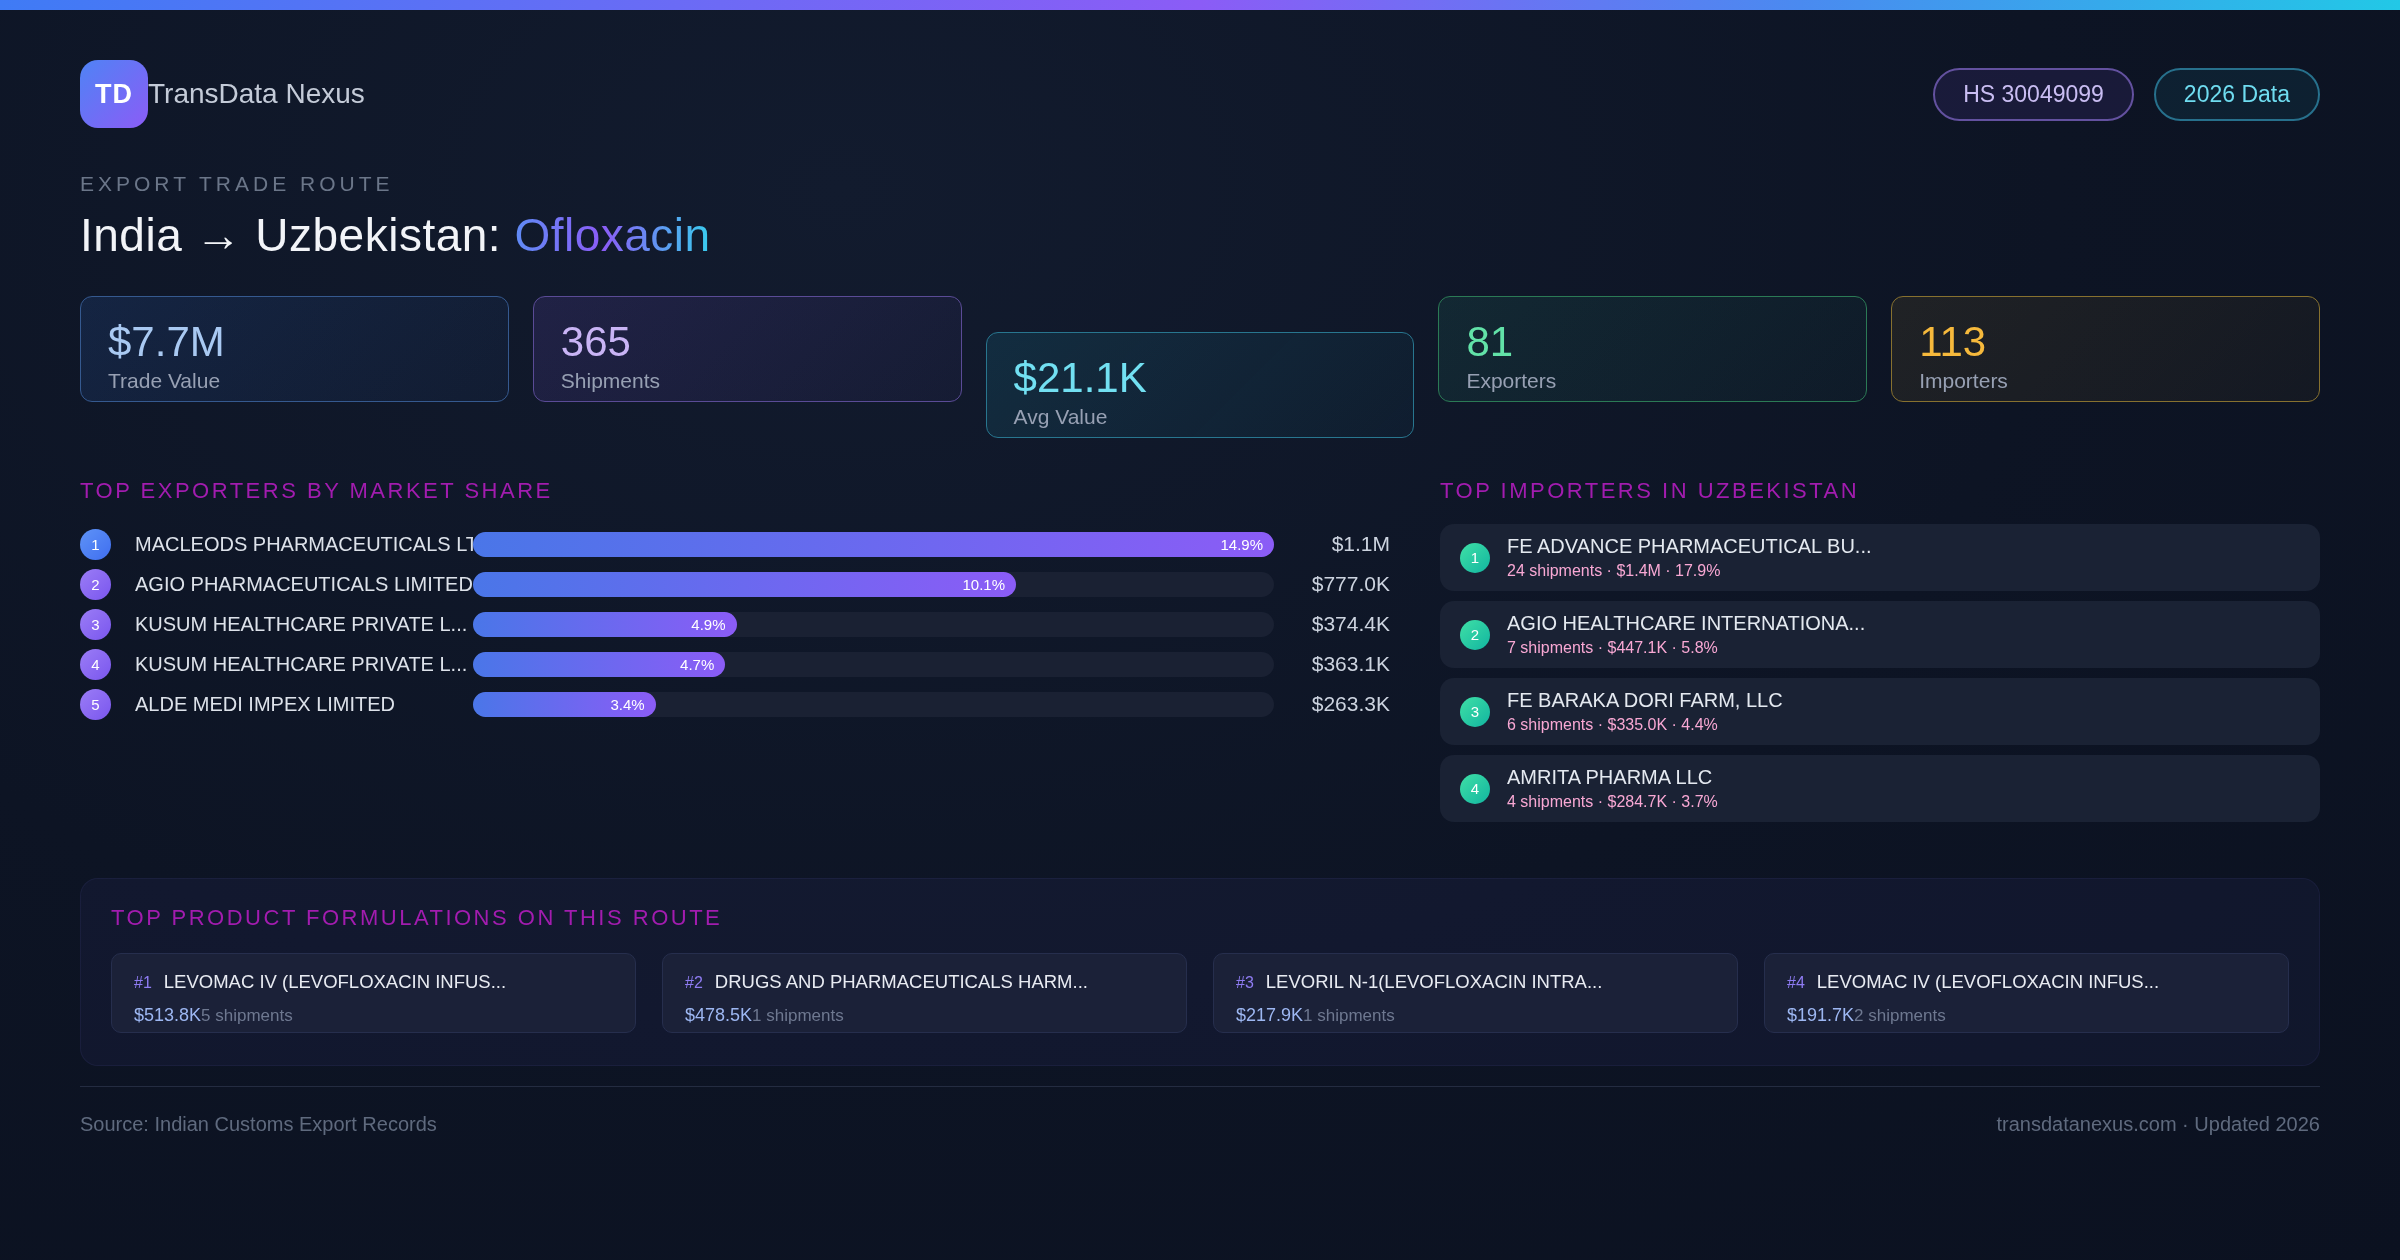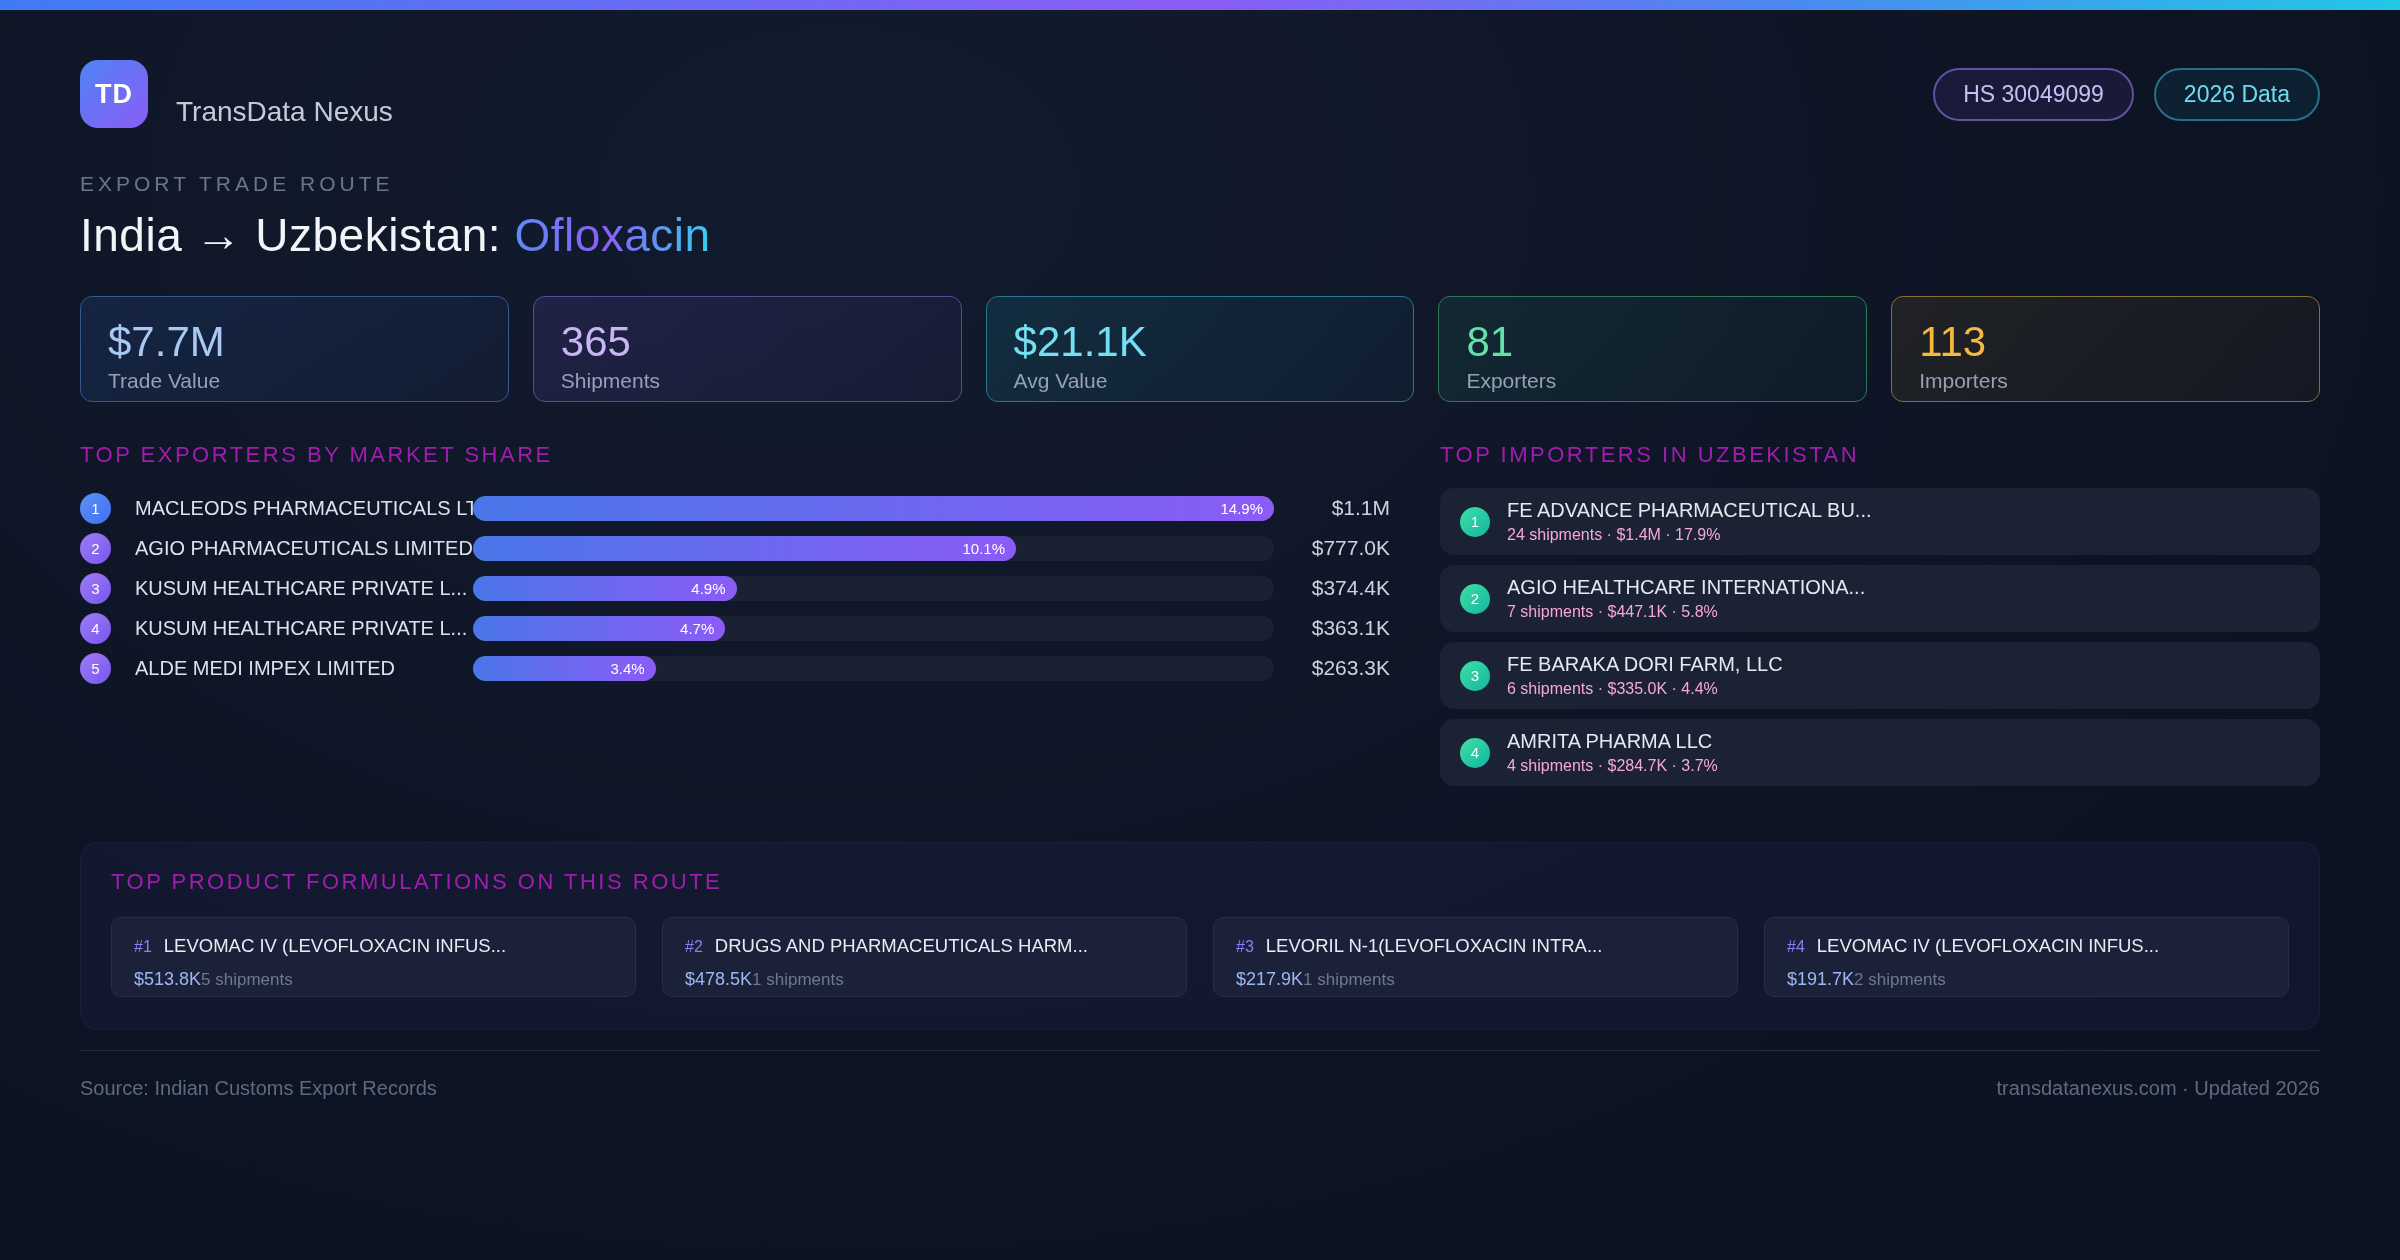--- a/index.html
+++ b/index.html
@@ -9,21 +9,21 @@
     background:radial-gradient(ellipse at 35% 15%, #121b2e 0%, #0d1424 55%, #0b1120 100%);
     color:#eef1f6;
     overflow:hidden;
   }
   .accent-bar { height:10px; width:100%;
     background:linear-gradient(90deg,#3f7bf5 0%,#6d6af5 30%,#8b5cf6 50%,#4a8af0 75%,#22c8e6 100%); }
   .container { padding:0 80px; }
 
   
   .header { margin-top:50px; display:flex; align-items:center; justify-content:space-between; }
-  .brand { display:flex; align-items:flex-end; gap:28px; }
+  .brand { display:flex; align-items:center; }
   .logo { width:68px; height:68px; border-radius:18px;
     background:linear-gradient(135deg,#4f83f5 0%,#8b5cf6 100%);
     display:flex; align-items:center; justify-content:center;
     font-size:27px; font-weight:600; color:#fff; letter-spacing:1px; }
   .app-name { font-size:28px; color:#c4cbd8; font-weight:400; }
   .badges { display:flex; gap:20px; }
   .badge { border-radius:999px; padding:11px 28px; font-size:23px; }
   .badge.hs { border:2px solid #63519f; color:#c9bdf2; background:rgba(139,92,246,0.10); }
   .badge.year { border:2px solid #27708c; color:#6fdcf0; background:rgba(34,211,238,0.07); }
 
@@ -36,21 +36,21 @@
 
   
   .stats { margin-top:34px; display:flex; gap:24px; }
   .stat { flex:1; border-radius:12px; padding:21px 27px; height:106px; border:1.5px solid; }
   .stat .v { font-size:42px; font-weight:400; line-height:1.15; }
   .stat .l { font-size:21px; color:#97a0b3; margin-top:3px; }
   .stat.blue   { border-color:#35598f; background:linear-gradient(135deg,rgba(59,130,246,0.13),rgba(59,130,246,0.04)); }
   .stat.blue .v { color:#a9c9f2; }
   .stat.purple { border-color:#5a4b96; background:linear-gradient(135deg,rgba(139,92,246,0.13),rgba(139,92,246,0.04)); }
   .stat.purple .v { color:#c9b4f5; }
-  .stat.cyan   { border-color:#28768f; background:linear-gradient(135deg,rgba(34,211,238,0.10),rgba(34,211,238,0.03)); }
+  .stat.cyan   { border-color:#28768f; background:linear-gradient(135deg,rgba(34,211,238,0.10),rgba(34,211,238,0.03));margin-top:36px; }
   .stat.cyan .v { color:#72e0f2; }
   .stat.green  { border-color:#2b7a55; background:linear-gradient(135deg,rgba(52,211,153,0.09),rgba(52,211,153,0.03)); }
   .stat.green .v { color:#62e2a8; }
   .stat.amber  { border-color:#87712f; background:linear-gradient(135deg,rgba(251,191,36,0.08),rgba(251,191,36,0.03)); }
   .stat.amber .v { color:#f6b93c; }
 
   
   .columns { margin-top:40px; display:grid; grid-template-columns:1fr 880px; gap:50px; align-items:start; }
   .section-heading { font-size:22px; letter-spacing:2.5px; color:#a21caf; }
 

